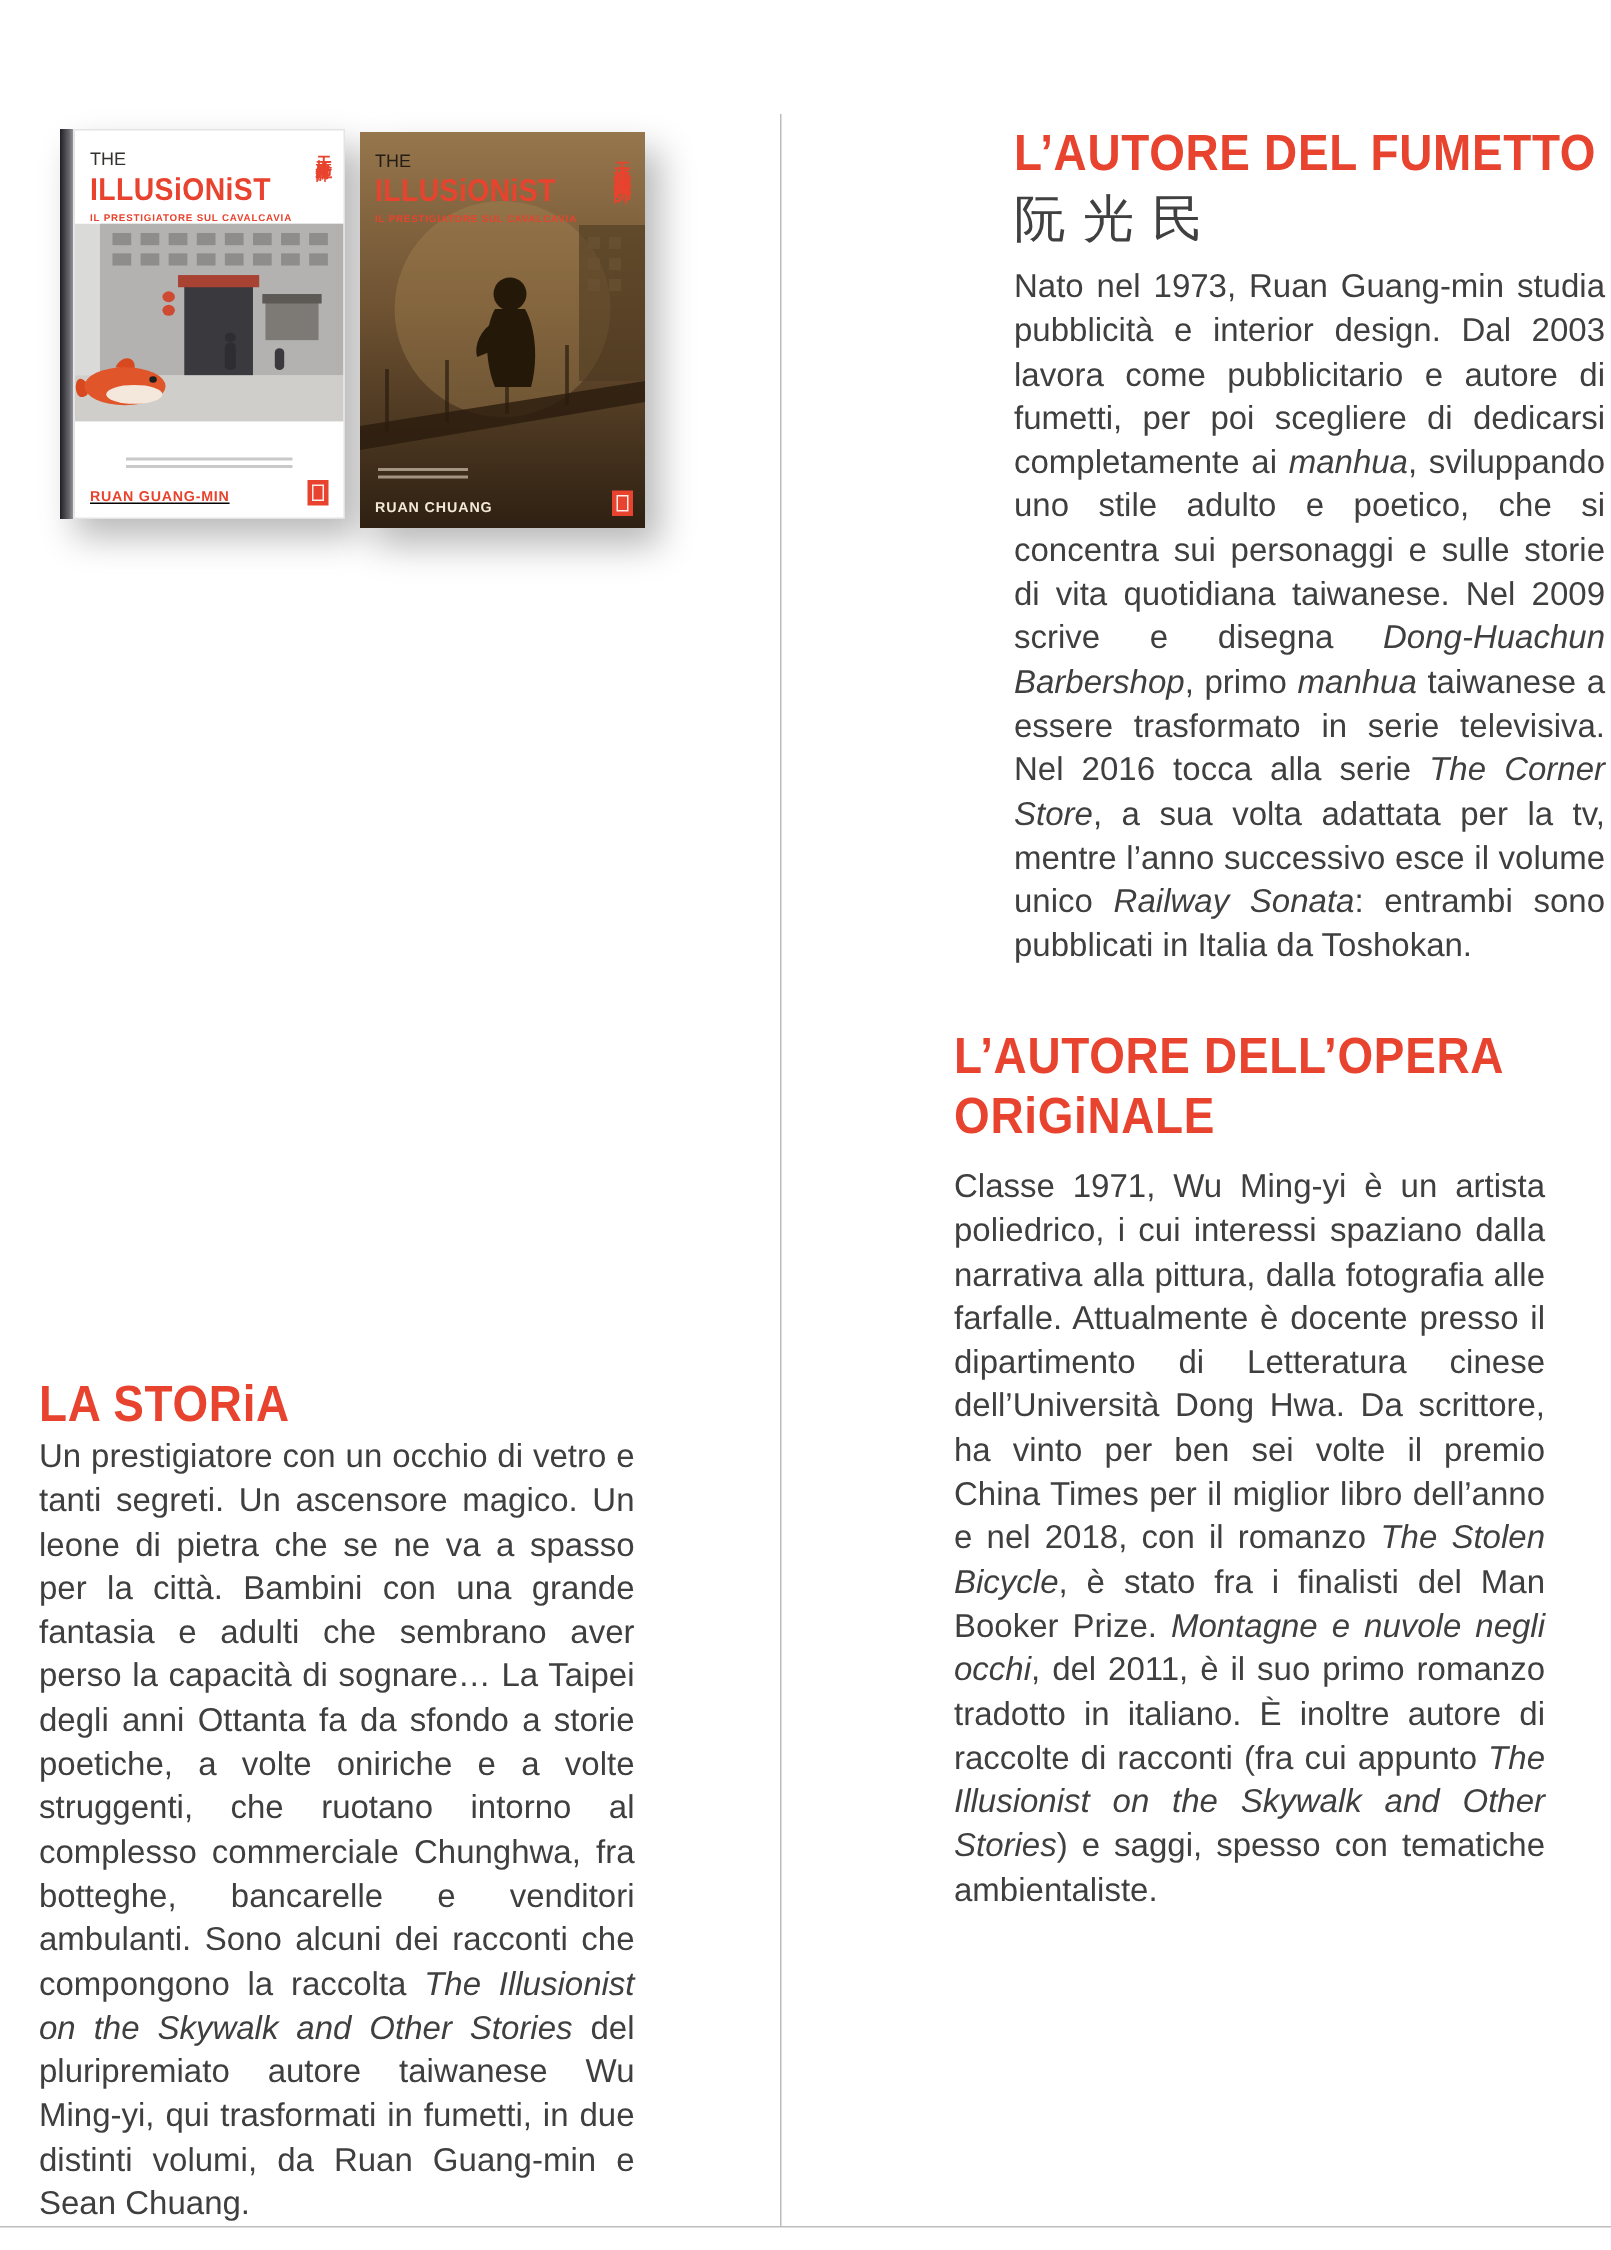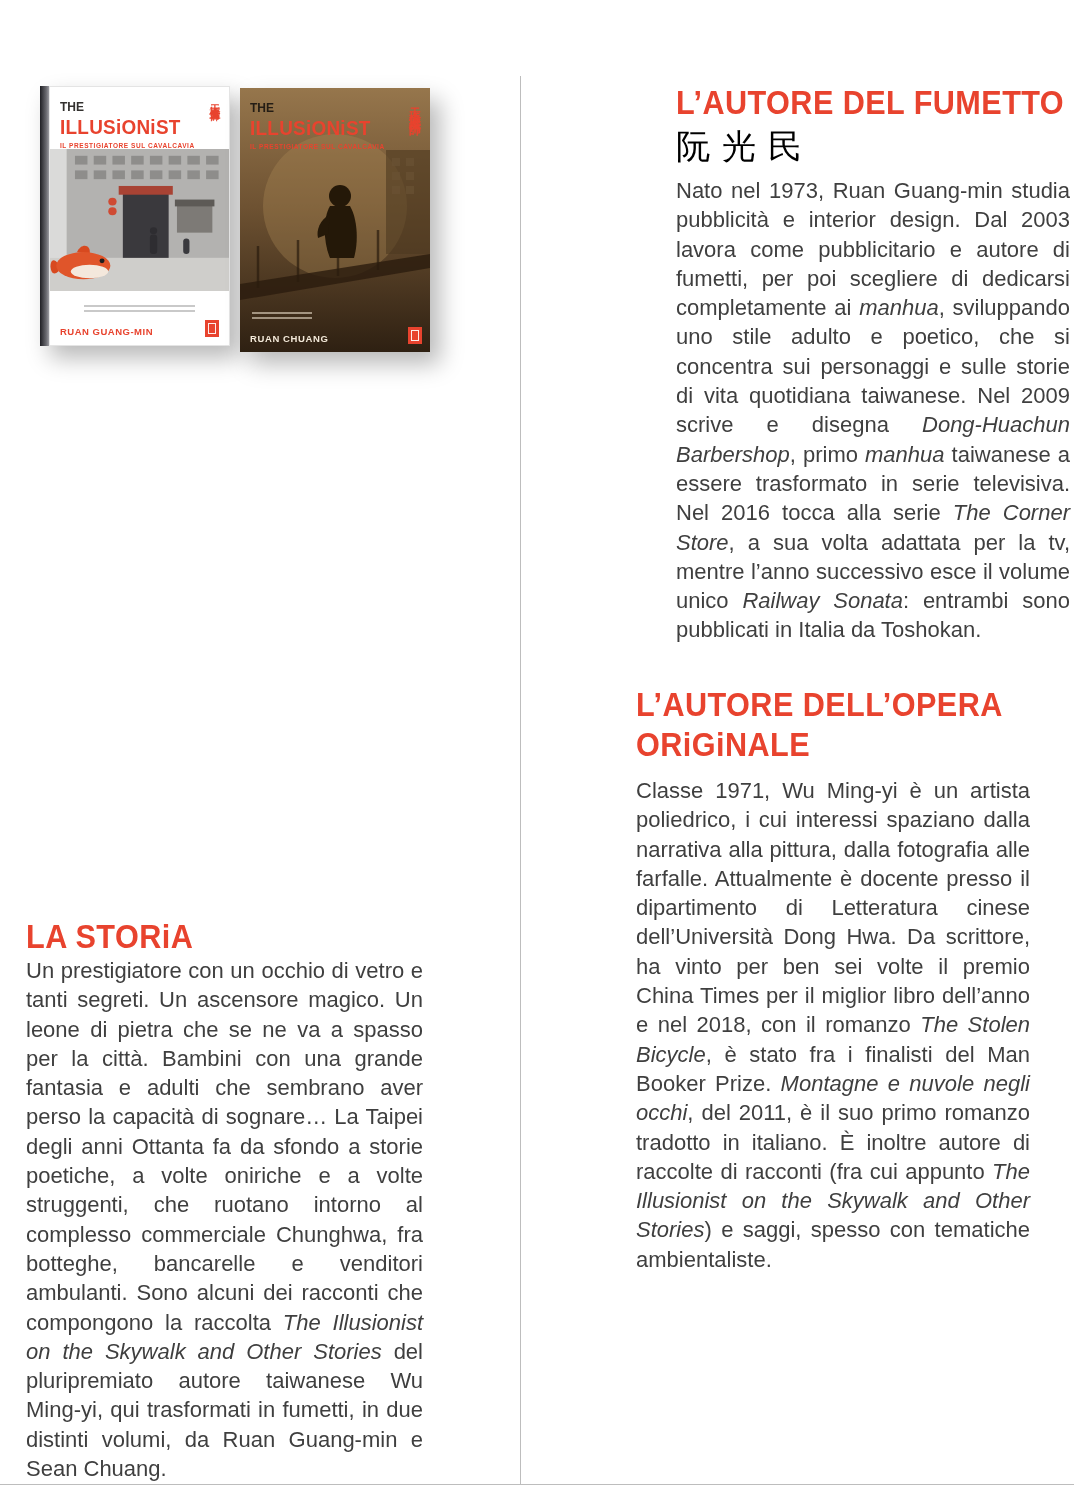--- a/index.html
+++ b/index.html
@@ -23,21 +23,21 @@
     font-size:34px;
     line-height:40px;
     letter-spacing:0.5px;
     transform:scaleX(0.9);
     transform-origin:left top;
     white-space:nowrap;
   }
   .cjk-name {
     font-size:34px;
     line-height:44px;
-    color:#000000;
+    color:#404040;
     letter-spacing:12px;
     font-family:"DejaVu Sans",sans-serif;
   }
   .body-text {
     font-size:22px;
     line-height:29.3px;
     text-align:justify;
     color:var(--text,#3f3f3f);
     hyphens:auto;
     -webkit-hyphens:auto;
@@ -61,32 +61,32 @@
   .book { position:absolute; box-shadow:10px 12px 22px rgba(0,0,0,0.28); }
   .book1 { left:0;    top:4px; width:190px; height:260px; background:#fff; }
   .book2 { left:200px; top:6px; width:190px; height:264px; background:#5d452a; }
 
   .spine { position:absolute; left:0; top:0; bottom:0; width:9px;
            background:linear-gradient(90deg,#1f1f24,#6a6a70 70%,#9a9aa0); }
   .front { position:absolute; left:9px; right:0; top:0; bottom:0; background:#fff;
            border:1px solid #e4e4e4; display:flex; flex-direction:column; }
 
   .cov-head { position:relative; padding:10px 10px 2px; height:62px; }
-  .t-the  { font-size:12px; font-weight:700; color:#33312f; margin-right:4px; vertical-align:baseline; }
+  .t-the  { font-size:12px; font-weight:400; color:#33312f; margin-right:4px; vertical-align:baseline; }
   .t-main { font-size:21px; font-weight:800; letter-spacing:0.3px; display:inline-block;
             transform:scaleX(0.9); transform-origin:left bottom; }
   .cov-sub { font-size:6.5px; font-weight:700; letter-spacing:0.55px; margin-top:3px; }
   .cov-cjk { position:absolute; right:8px; top:8px; writing-mode:vertical-rl;
              font-size:11px; font-weight:700; letter-spacing:2px; line-height:12px; }
   .cov-cjk .cjk2 { font-size:9px; }
 
   .cov-art { flex:1; position:relative; }
   .cov-art svg { position:absolute; inset:0; width:100%; height:100%; }
 
-  .cov-foot { height:54px; padding:20px 10px 8px; display:flex; flex-direction:column; justify-content:flex-end; }
+  .cov-foot { height:64px; padding:20px 10px 8px; display:flex; flex-direction:column; justify-content:flex-end;text-decoration:underline; }
   .blurb { margin:0 auto 5px; width:70%; }
   .blurb i { display:block; height:2px; background:#c9c9c9; margin:3px 0; }
   .foot-row { display:flex; align-items:flex-end; justify-content:space-between; }
   .cov-author { font-size:9.5px; font-weight:800; letter-spacing:0.5px; }
   .cov-logo { width:14px; height:17px; background:var(--accent,#e8432e); position:relative; flex:0 0 auto; }
   .cov-logo::after { content:""; position:absolute; inset:3px; border:1px solid rgba(255,255,255,0.9); }
 
   .cov2-art { position:absolute; inset:0; }
   .cov2-art svg { position:absolute; inset:0; width:100%; height:100%; }
   .cov2-head { position:absolute; left:10px; top:10px; right:28px; }

